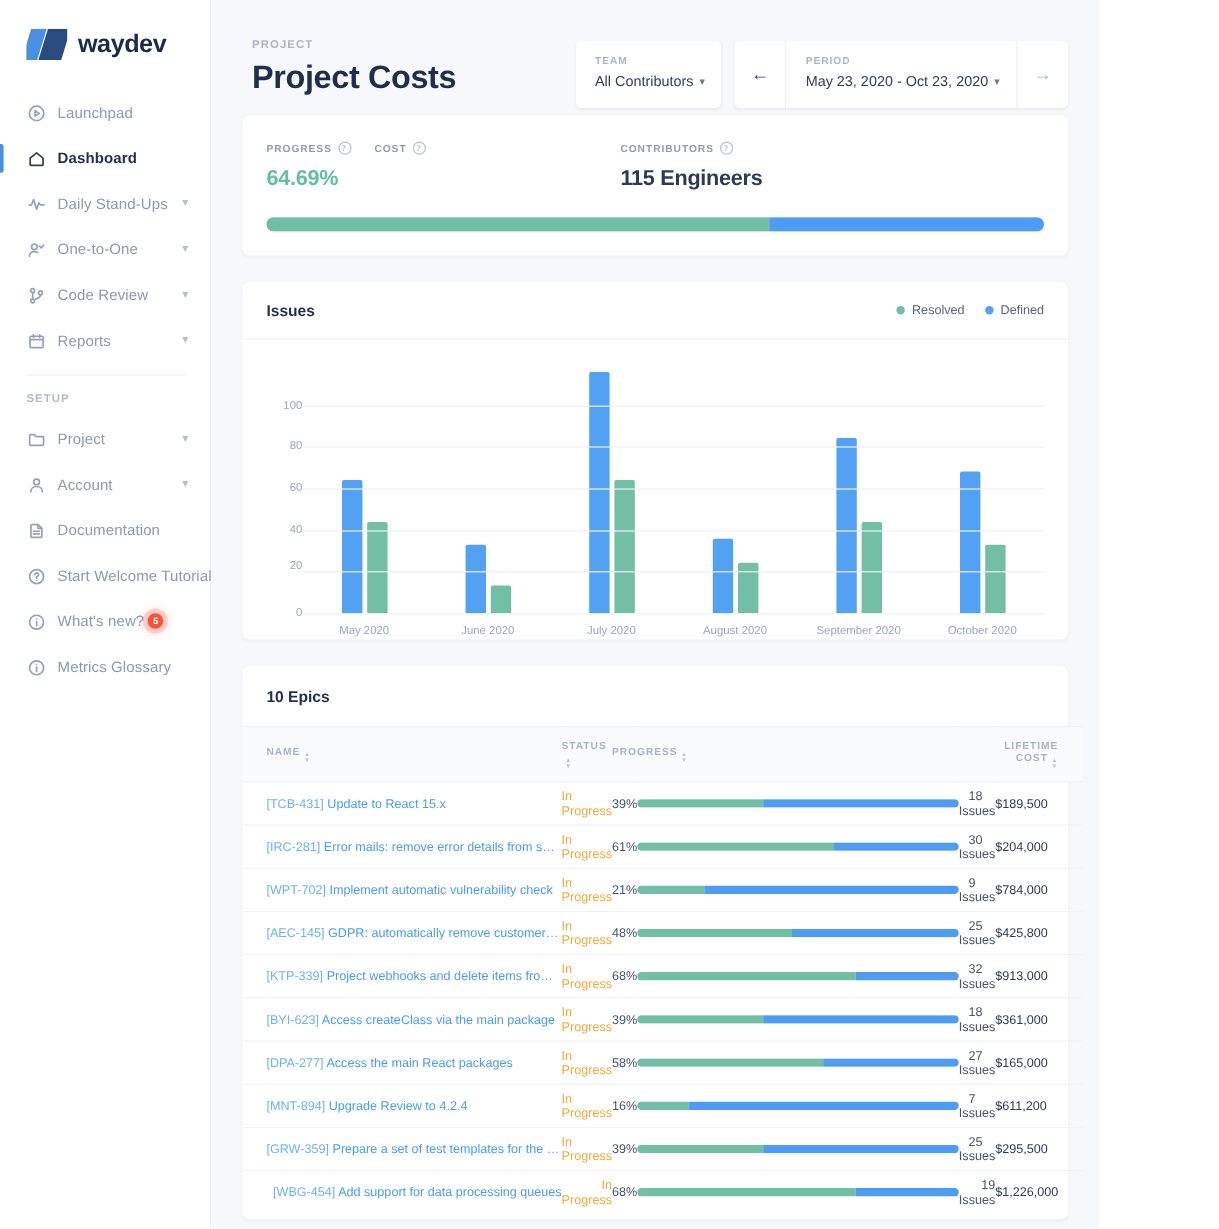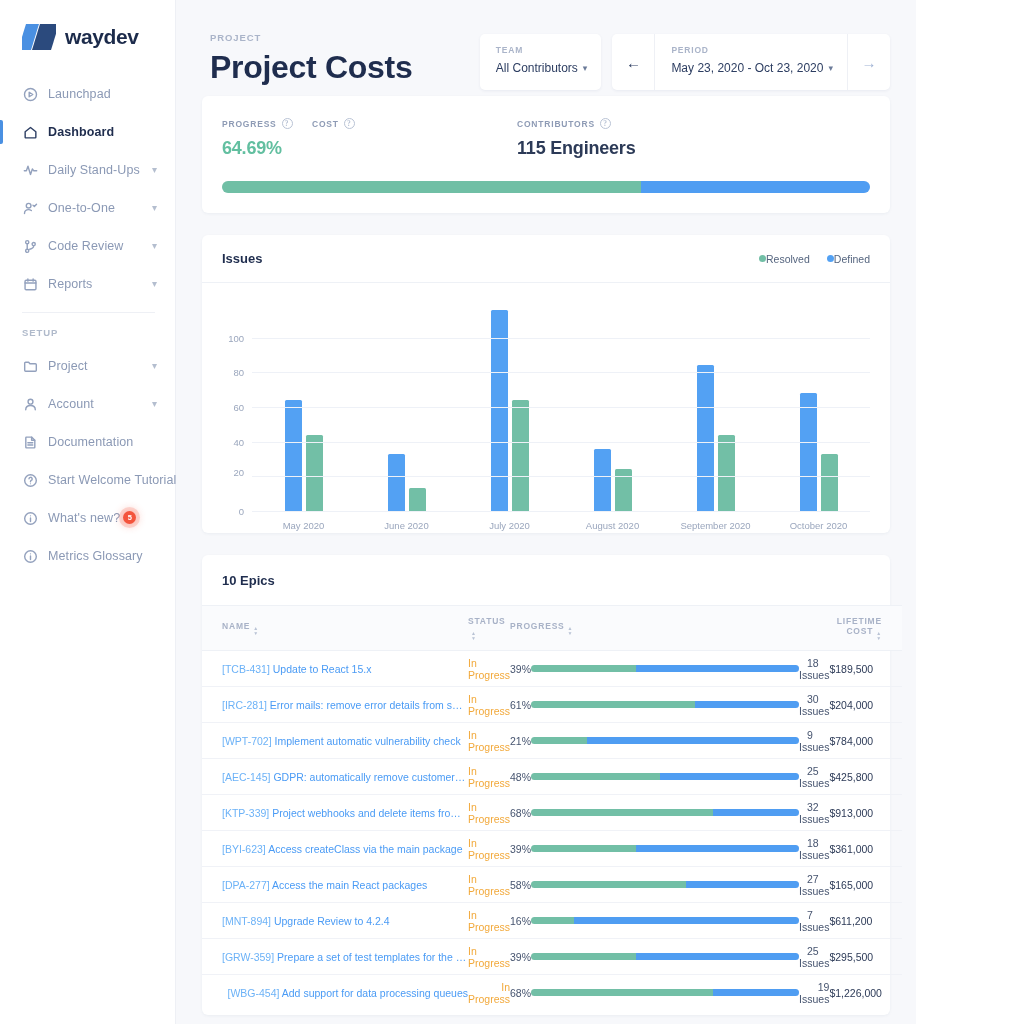--- a/index.html
+++ b/index.html
@@ -89,21 +89,21 @@
   .page-head {
     display: flex; align-items: flex-start;
     padding-top: 32px; height: 96px;
   }
   .page-head .titles { flex: 1; padding-left: 8px; }
   .eyebrow {
     font-size: 9.5px; font-weight: 700; letter-spacing: 0.9px;
     color: #aab4c9; margin-bottom: 6px;
   }
   .page-title {
-    font-size: 32px; font-weight: 700; color: #1f2d4e; letter-spacing: -0.3px;
+    font-size: 27px; font-weight: 700; color: #1f2d4e; letter-spacing: -0.3px;
   }
 
   .filters { display: flex; align-items: flex-start; gap: 11px; padding-top: 2px; }
   .filter-card {
     background: #fff; border-radius: 5px;
     box-shadow: 0 1px 3px rgba(40,60,110,0.07);
     display: flex; align-items: stretch; height: 56px;
   }
   .filter-cell { padding: 11px 14px 0 16px; cursor: pointer; }
   .filter-cell .cap {
@@ -158,30 +158,30 @@
   .dual-bar .b { background: #4f9df2; height: 100%; }
 
   
   .chart-card { margin-bottom: 22px; }
   .chart-head {
     display: flex; align-items: center; justify-content: space-between;
     padding: 16px 20px; border-bottom: 1px solid #eef1f6;
   }
   .card-title { font-size: 13px; font-weight: 700; color: #1f2d4e; }
   .legend { display: flex; gap: 17px; }
-  .legend-item { display: flex; align-items: center; font-size: 10.5px; color: #55657f; }
+  .legend-item { display: flex; align-items: center; gap: 6px; font-size: 10.5px; color: #55657f; }
   .dot { width: 7px; height: 7px; border-radius: 50%; }
 
   .chart-body { padding: 20px 20px 10px 20px; height: 250px; position: relative; }
   .plot { position: relative; height: 208px; margin-left: 30px; }
   .grid-line {
     position: absolute; left: 0; right: 0; height: 1px; background: #eef1f7;
   }
   .y-tick {
-    position: absolute; right: 100%; margin-right: 8px;
+    position: absolute; right: 100%; 
     font-size: 9.5px; color: #9aa6bd; transform: translateY(-50%);
     white-space: nowrap;
     text-align: right;
   }
   .bars-layer {
     position: absolute; left: 0; right: 0; bottom: 0; top: 0;
     display: flex; align-items: flex-end;
   }
   .bar-group {
     flex: 1; height: 100%;

